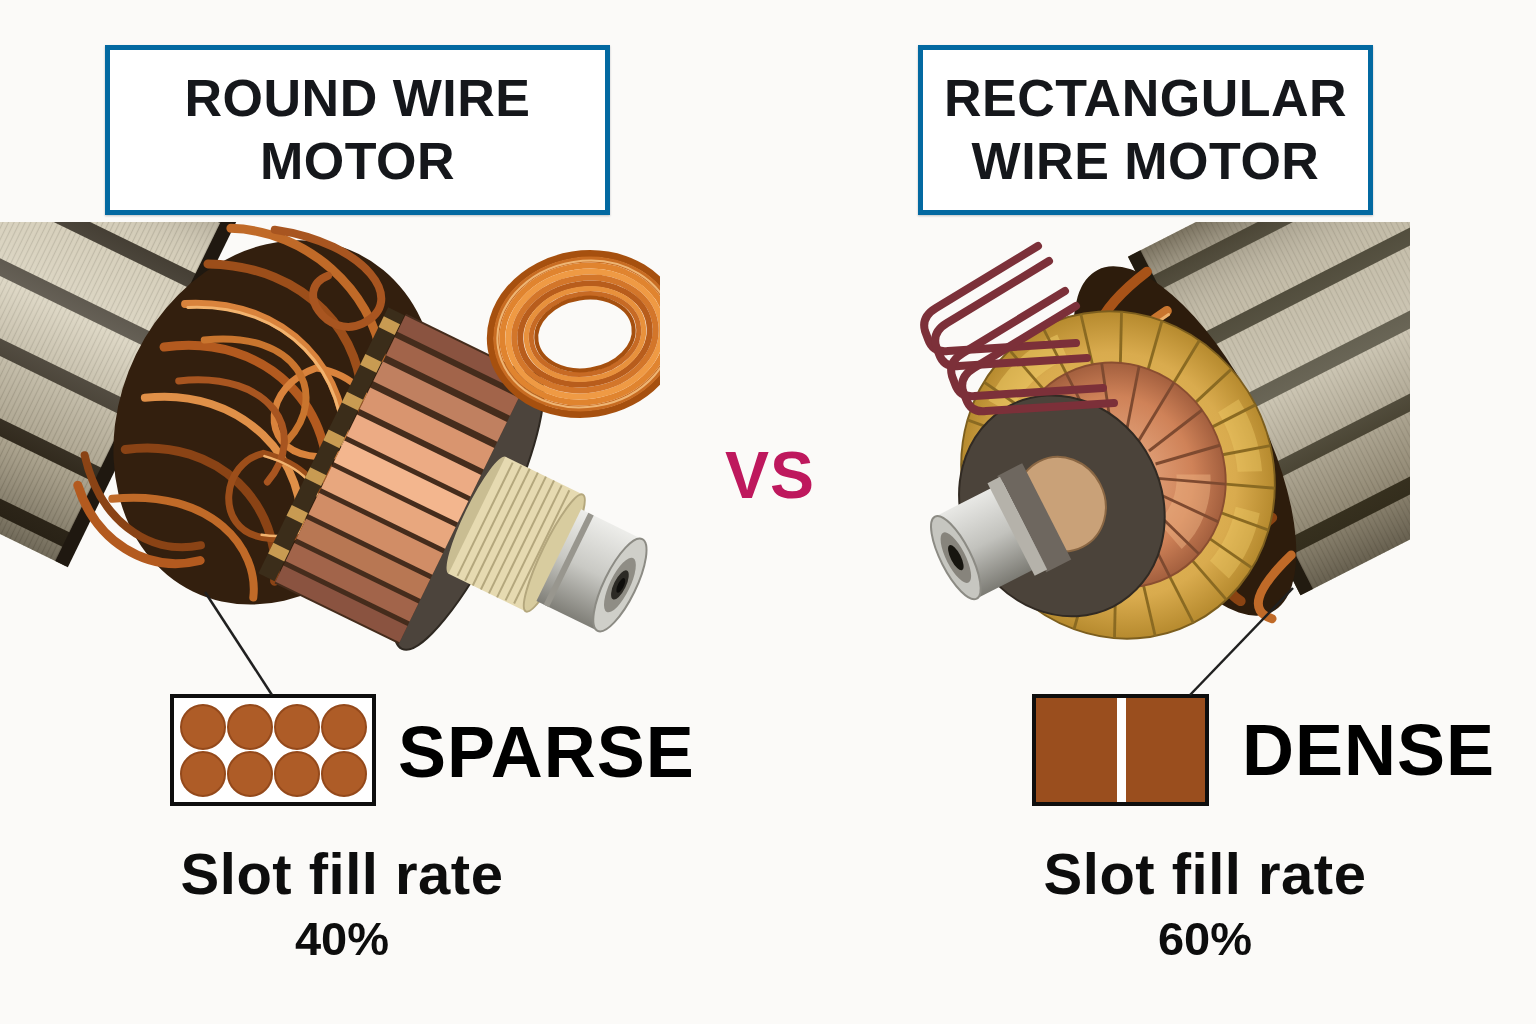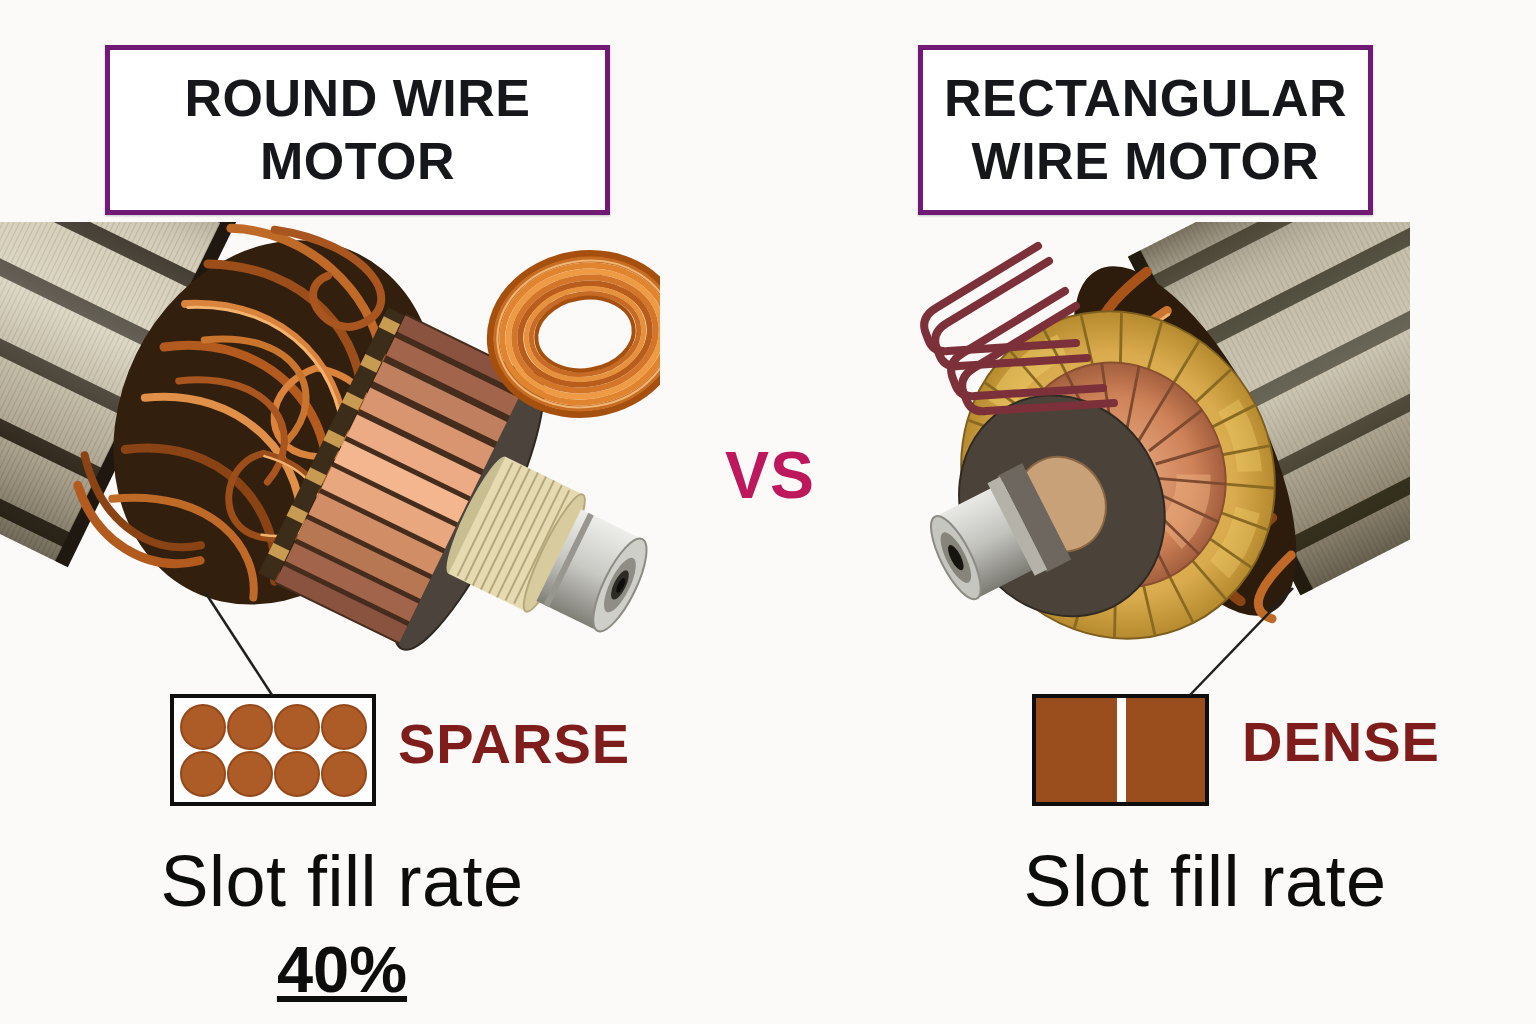--- a/index.html
+++ b/index.html
@@ -1,30 +1,30 @@
 <!DOCTYPE html>
 <html><head>
 <meta charset="utf-8">
 <style>
   html,body{margin:0;padding:0;}
   body{background:#e9e7e4;font-family:"Liberation Sans","DejaVu Sans",sans-serif;}
   #canvas{position:relative;width:1536px;height:1024px;background:#fbfaf8;overflow:hidden;margin:0 auto;}
   .abs{position:absolute;}
   .title-box{
-    box-sizing:border-box;border:5px solid #701a75;background:#ffffff;
+    box-sizing:border-box;border:5px solid #0369a1;background:#ffffff;
     display:flex;align-items:center;justify-content:center;text-align:center;
     font-weight:700;font-size:52px;line-height:1.22;color:#15171b;
     letter-spacing:0.5px;padding:21px 14px;
     box-shadow:0 1px 2px rgba(20,25,40,0.25);
   }
   .vs{font-weight:700;font-size:66px;color:#be185d;text-align:center;letter-spacing:1px;}
-  .slot-label{font-weight:700;font-size:56px;color:#7f1d1d;letter-spacing:1px;}
+  .slot-label{font-weight:700;font-size:72px;color:#000000;letter-spacing:1px;}
   .caption{text-align:center;color:#0d0d0d;}
-  .caption .cap-line{font-size:72px;font-weight:400;letter-spacing:0.5px;}
-  .caption .cap-value{font-size:65px;font-weight:700;margin-top:10px;text-decoration:underline;}
+  .caption .cap-line{font-size:58px;font-weight:700;letter-spacing:0.5px;}
+  .caption .cap-value{font-size:47px;font-weight:700;margin-top:4px;}
   .sparse-box{
     box-sizing:border-box;width:206px;height:112px;border:4px solid #0e0e0e;background:#ffffff;
     display:flex;flex-wrap:wrap;align-content:center;justify-content:center;gap:1px;padding:3px;
   }
   .wire-circle{width:46px;height:46px;border-radius:50%;background:#ae5c27;border:2px solid #94491b;box-sizing:border-box;}
   .dense-box{
     box-sizing:border-box;width:177px;height:112px;border:4px solid #0e0e0e;background:#9a4e1e;position:relative;
   }
   .dense-divider{position:absolute;left:81px;top:0;bottom:0;width:9px;background:#ffffff;}
   svg{display:block;}
@@ -306,20 +306,21 @@
     <div class="dense-divider"></div>
   </div>
   <div class="abs slot-label" style="left:1242px;top:709px;">DENSE</div>
 
   <div class="abs caption" style="left:118px;top:840px;width:448px;">
     <div class="cap-line">Slot fill rate</div>
     <div class="cap-value">40%</div>
   </div>
   <div class="abs caption" style="left:985px;top:840px;width:440px;">
     <div class="cap-line">Slot fill rate</div>
+    <div class="cap-value">60%</div>
   </div>
 
   <svg id="leader-overlay" class="abs" style="left:0;top:0;" width="1536" height="1024" viewBox="0 0 1536 1024">
     <line x1="205" y1="592" x2="272" y2="695" stroke="#202020" stroke-width="2.5"></line>
     <line x1="1293" y1="588" x2="1190" y2="695" stroke="#202020" stroke-width="2.5"></line>
   </svg>
 
 </div>
 
 </body></html>

